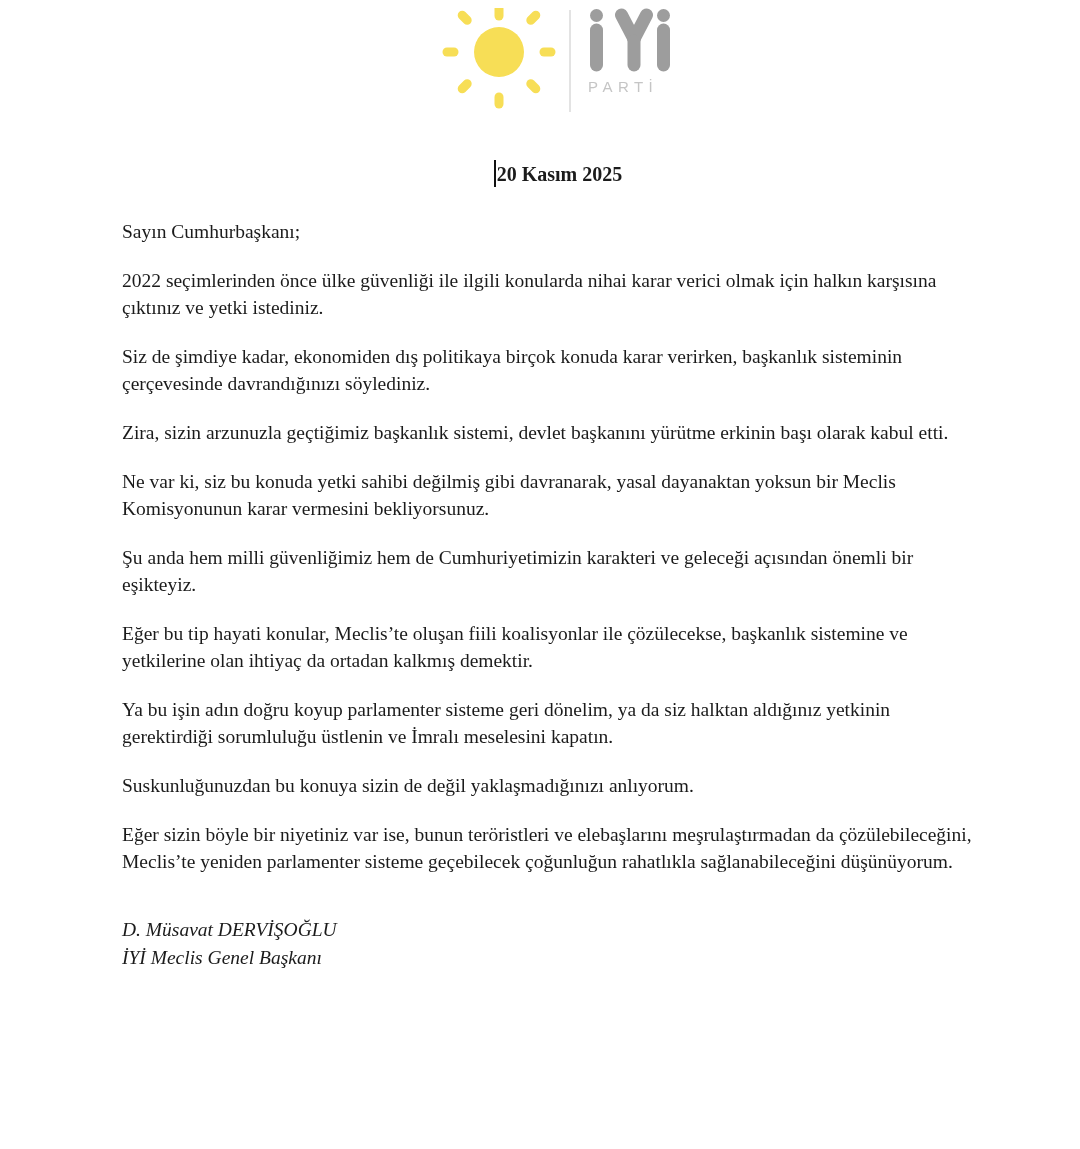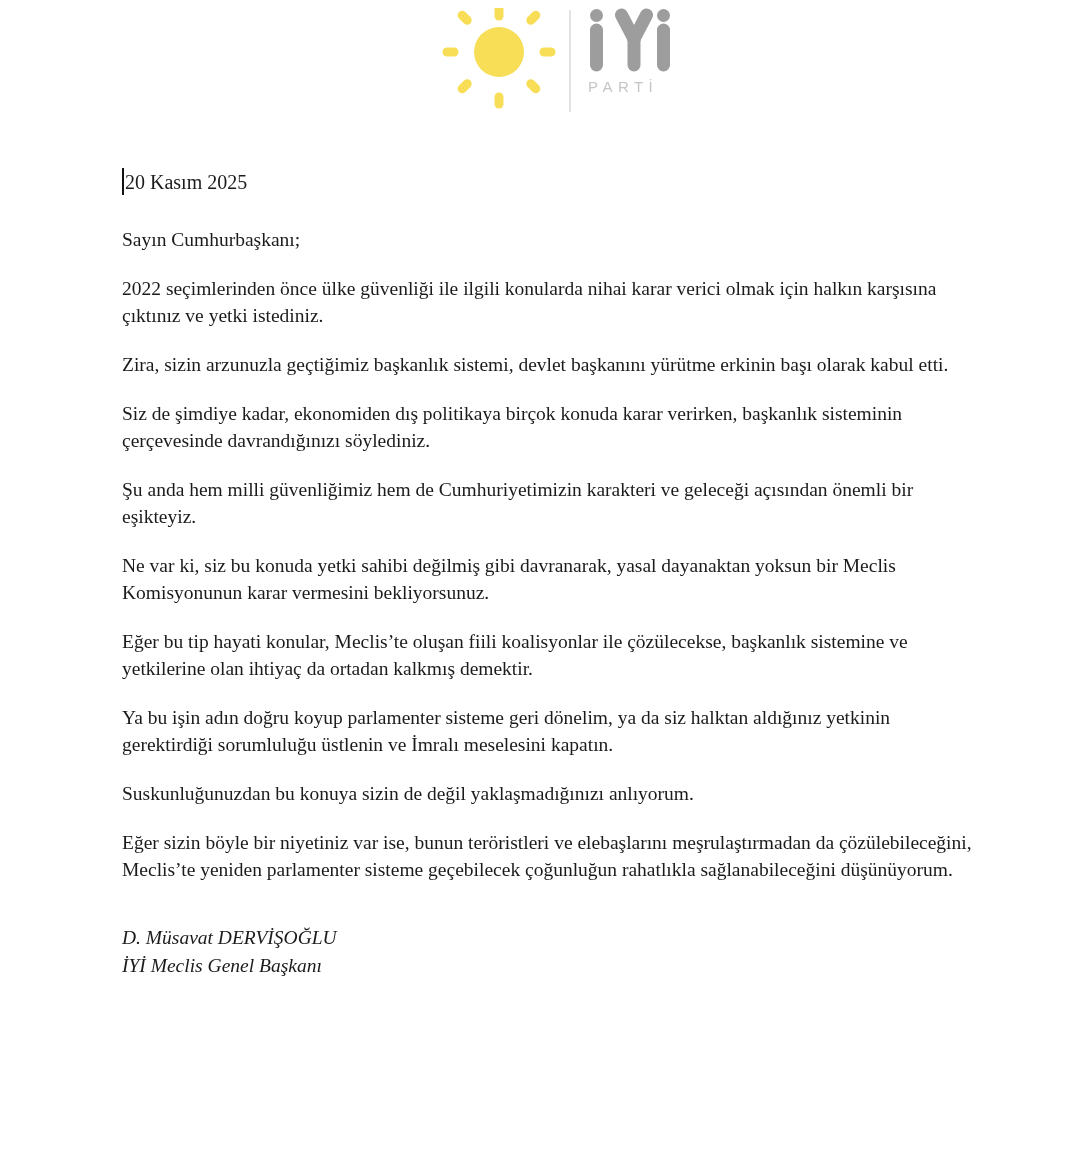--- a/index.html
+++ b/index.html
@@ -25,24 +25,24 @@
   }
   .letter {
     position: absolute;
     left: 122px;
     top: 152px;
     width: 872px;
     font-size: 19.5px;
     line-height: 27px;
   }
   .date-line {
-    text-align: left;
-    font-weight: normal;
+    text-align: center;
+    font-weight: bold;
     font-size: 20px;
-    margin: 16px 0 30px 0;
+    margin: 8px 0 30px 0;
   }
   .cursor {
     display: inline-block;
     width: 2px;
     height: 27px;
     background: #111111;
     vertical-align: -6px;
     margin-right: 1px;
   }
   .salutation, .para, .closing {
@@ -90,24 +90,24 @@
     <text x="148" y="84" font-family="Liberation Sans, sans-serif" font-size="15" letter-spacing="5.5" fill="#C5C5C5">PARTİ</text>
   </svg>
 </div>
 
 <div class="letter">
   <p class="date-line"><span class="cursor"></span><span>20 Kasım 2025</span></p>
 
   <p class="salutation">Sayın Cumhurbaşkanı;</p>
 
   <p class="para">2022 seçimlerinden önce ülke güvenliği ile ilgili konularda nihai karar verici olmak için halkın karşısına çıktınız ve yetki istediniz.</p>
+  <p class="para">Siz de şimdiye kadar, ekonomiden dış politikaya birçok konuda karar verirken, başkanlık sisteminin çerçevesinde davrandığınızı söylediniz.</p>
   <p class="para">Zira, sizin arzunuzla geçtiğimiz başkanlık sistemi, devlet başkanını yürütme erkinin başı olarak kabul etti.</p>
-  <p class="para">Siz de şimdiye kadar, ekonomiden dış politikaya birçok konuda karar verirken, başkanlık sisteminin çerçevesinde davrandığınızı söylediniz.</p>
+  <p class="para">Ne var ki, siz bu konuda yetki sahibi değilmiş gibi davranarak, yasal dayanaktan yoksun bir Meclis Komisyonunun karar vermesini bekliyorsunuz.</p>
   <p class="para">Şu anda hem milli güvenliğimiz hem de Cumhuriyetimizin karakteri ve geleceği açısından önemli bir eşikteyiz.</p>
-  <p class="para">Ne var ki, siz bu konuda yetki sahibi değilmiş gibi davranarak, yasal dayanaktan yoksun bir Meclis Komisyonunun karar vermesini bekliyorsunuz.</p>
   <p class="para">Eğer bu tip hayati konular, Meclis’te oluşan fiili koalisyonlar ile çözülecekse, başkanlık sistemine ve yetkilerine olan ihtiyaç da ortadan kalkmış demektir.</p>
   <p class="para">Ya bu işin adın doğru koyup parlamenter sisteme geri dönelim, ya da siz halktan aldığınız yetkinin gerektirdiği sorumluluğu üstlenin ve İmralı meselesini kapatın.</p>
   <p class="para">Suskunluğunuzdan bu konuya sizin de değil yaklaşmadığınızı anlıyorum.</p>
   <p class="para">Eğer sizin böyle bir niyetiniz var ise, bunun teröristleri ve elebaşlarını meşrulaştırmadan da çözülebileceğini, Meclis’te yeniden parlamenter sisteme geçebilecek çoğunluğun rahatlıkla sağlanabileceğini düşünüyorum.</p>
 
 
   <div class="signature">
     <p>D. Müsavat DERVİŞOĞLU</p>
     <p>İYİ Meclis Genel Başkanı</p>
   </div>

